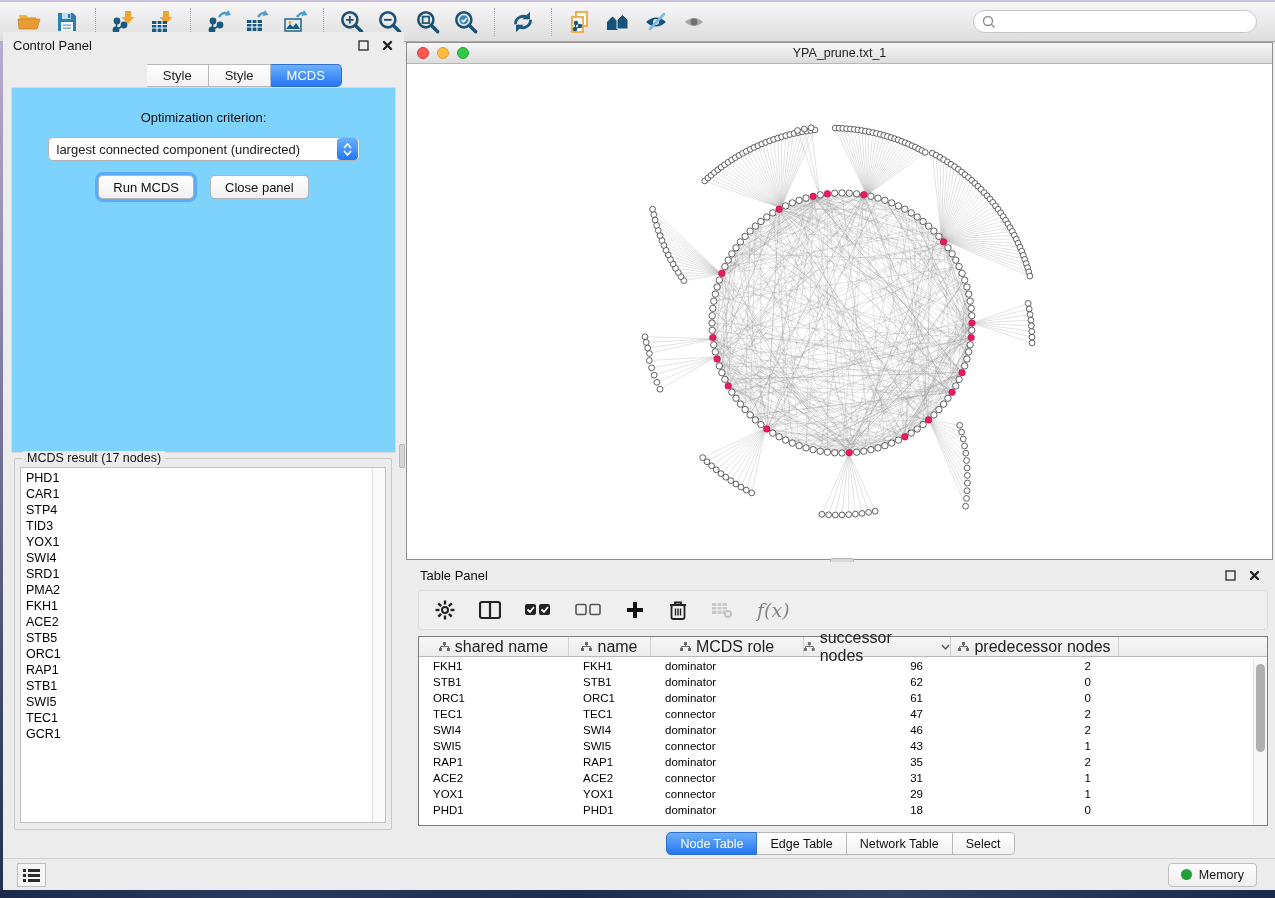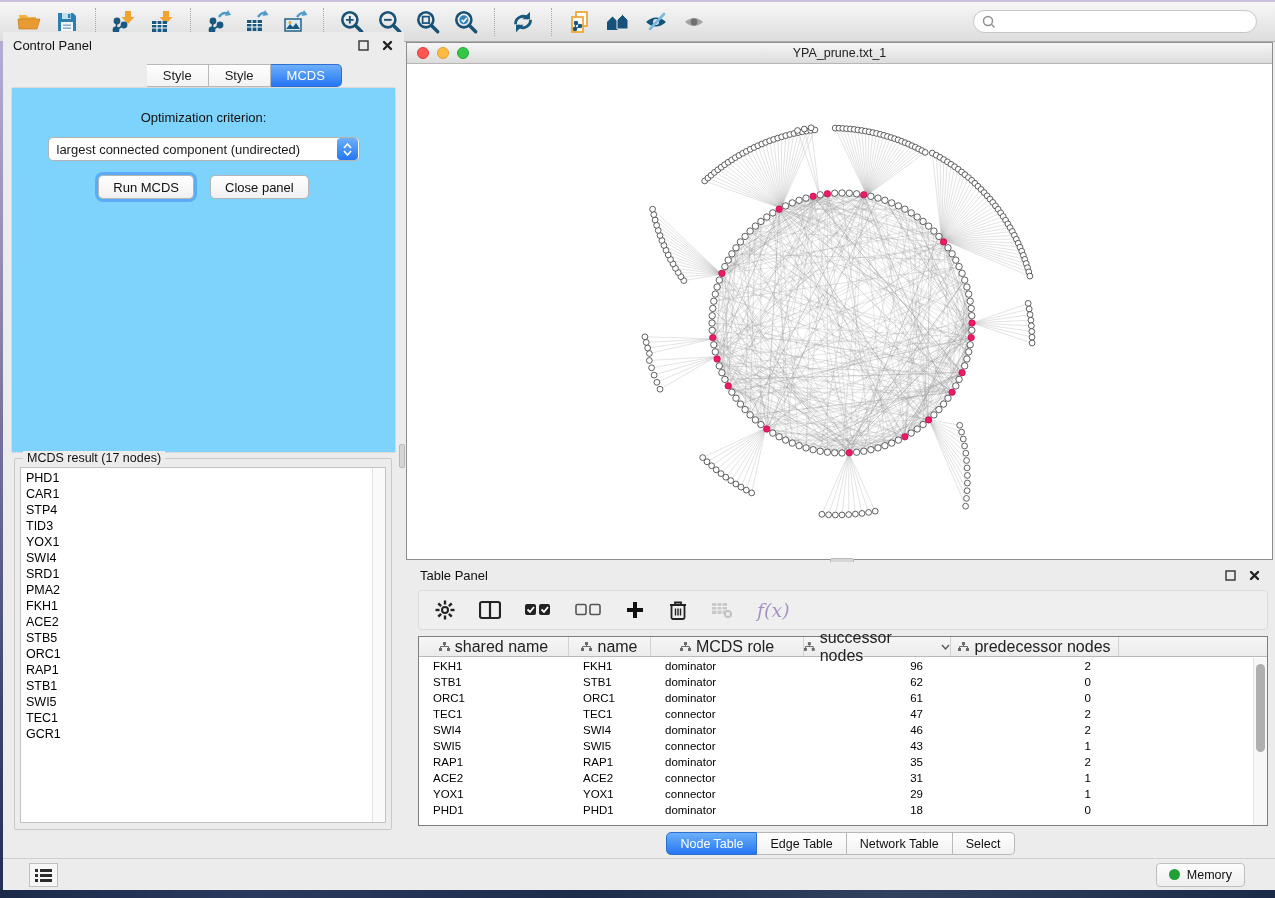--- a/index.html
+++ b/index.html
@@ -72,21 +72,21 @@
   .tl { width:12px; height:12px; border-radius:50%; }
   .nw-title { position:absolute; left:0; right:0; text-align:center; font-size:12.5px; color:#222; }
   .nw-canvas { position:absolute; left:0; top:22px; right:0; bottom:0; background:#fff; }
 
   
   .tpanel { position:absolute; left:406px; top:562px; width:869px; height:296px; background:#ECECEC; }
   .tp-toolbar { position:absolute; left:12px; right:7px; top:28px; height:40px; background:#EFEFEF;
                 border:1px solid #DBDBDB; border-radius:3px; display:flex; align-items:center; gap:24px; padding:0 16px; }
   .tp-ic { display:flex; align-items:center; justify-content:center; }
   .tp-ic.disabled { opacity:.45; }
-  .fx { font-family:"DejaVu Serif","Liberation Serif",serif; font-style:italic; font-size:19px; color:#4c1d95; }
+  .fx { font-family:"DejaVu Serif","Liberation Serif",serif; font-style:italic; font-size:19px; color:#000000; }
 
   .grid { position:absolute; left:12px; right:7px; top:74px; height:190px; background:#fff; border:1px solid #7E7E7E; }
   .grid-head { display:flex; height:20px; background:linear-gradient(#F6F6F6,#ECECEC); border-bottom:1px solid #B9B9B9; }
   .gh-cell { display:flex; align-items:center; justify-content:center; gap:5px; font-size:16px; color:#222;
              border-right:1px solid #D2D2D2; position:relative; }
   .gh-cell:last-child { border-right:none; }
   .grid-body { position:absolute; left:0; right:14px; top:21px; bottom:0; overflow:hidden; }
   .g-row { display:flex; height:16px; align-items:center; }
   .g-cell { font-size:11.5px; white-space:nowrap; overflow:hidden; color:#000; }
   .g-cell.num { text-align:right; }
@@ -95,21 +95,21 @@
 
   .tp-tabs { position:absolute; left:0; right:0; top:270px; display:flex; justify-content:center; }
   .tp-tab { height:23px; padding:0 13px; display:flex; align-items:center; font-size:12.5px;
             background:linear-gradient(#FFFFFF,#F1F1F1); border:1px solid #B9B9B9; border-left:none; color:#111; }
   .tp-tab:first-child { border-left:1px solid #B9B9B9; border-radius:5px 0 0 5px; }
   .tp-tab:last-child { border-radius:0 5px 5px 0; }
   .tp-tab.sel { background:linear-gradient(#6CB0FA,#2476F4); color:#fff; border-color:#2E6FD0; }
 
   
   .statusbar { position:absolute; left:3px; top:858px; width:1272px; height:32px; background:#ECECEC; border-top:1px solid #CFCFCF;
-               display:flex; align-items:center; padding:0 26px; }
+               display:flex; align-items:center; padding:0 14px; }
   .list-btn { width:29px; height:24px; background:#F6F6F6; border:1px solid #BFBFBF; display:flex; align-items:center; justify-content:center; }
   .mem-btn { margin-left:auto; height:24px; padding:0 12px; background:linear-gradient(#FCFCFC,#EFEFEF); border:1px solid #BFBFBF;
              border-radius:4px; display:flex; align-items:center; gap:7px; font-size:12.5px; color:#111; margin-right:4px; }
   .mem-dot { width:11px; height:11px; border-radius:50%; }
 </style>
 </head>
 <body>
 
 <div class="desk-top"></div>
 <div class="desk-left"></div>

